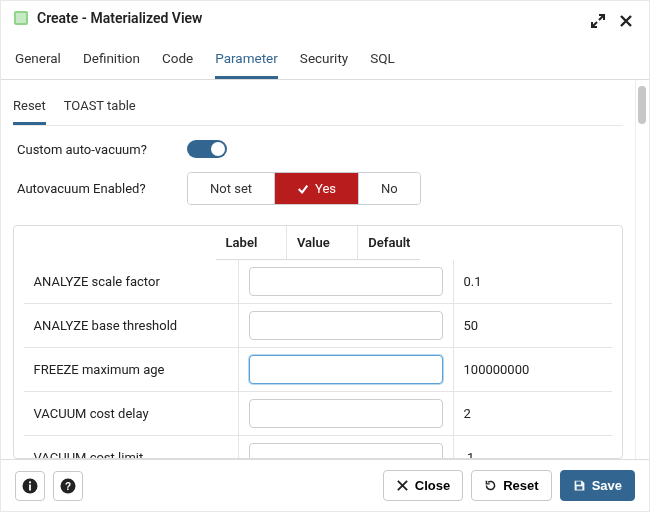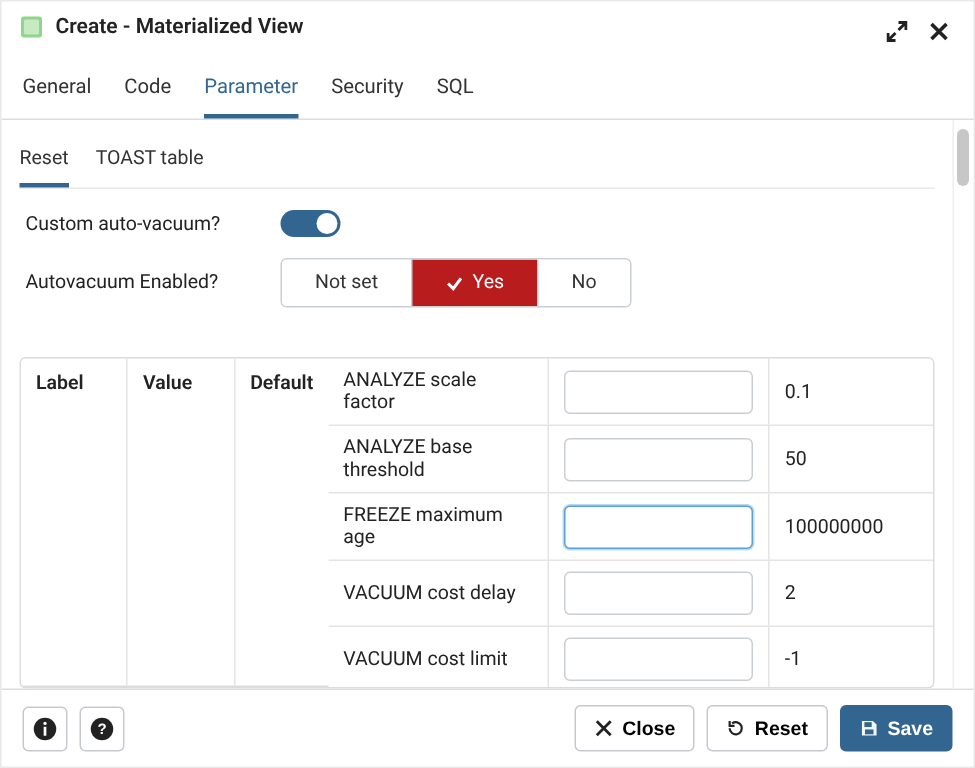--- a/index.html
+++ b/index.html
@@ -24,21 +24,21 @@
   .form-area { padding:14px 4px 0 4px; }
   .form-row { display:flex; align-items:center; margin-bottom:14px; }
   .form-row .lbl { width:170px; font-size:13px; padding-right:10px; }
   .toggle-track { width:40px; height:18px; border-radius:10px; background:#ccc; position:relative; }
   .toggle-track.on { background:#326690; }
   .seg { display:flex; border:1px solid #c9ced3; border-radius:4px; overflow:hidden; }
   .seg-btn { padding:8px 22px; font-size:13px; cursor:pointer; background:#fff; color:#333; display:flex; align-items:center; gap:6px; }
   .seg-btn + .seg-btn { border-left:1px solid #c9ced3; }
   .seg-btn.active { background:#b91c1c; color:#fff; }
   .seg-btn.active svg { stroke:#fff; }
-  .table-area { flex:1; overflow:hidden; border:1px solid #dcdcdc; border-radius:4px; display:flex; margin-top:19px; }
+  .table-area { flex:1; overflow:hidden; border:1px solid #dcdcdc; border-radius:4px; display:flex; flex-direction:column; margin-top:6px;align-items:center; }
   .thead, .trow { display:grid; grid-template-columns: 1.15fr 1.15fr 0.85fr; }
   .thead { border-bottom:1px solid #dcdcdc; }
   .th { padding:9px 10px; font-weight:600; font-size:13px; border-right:1px solid #e4e4e4; }
   .th:last-child { border-right:none; }
   .tbody { flex:1; overflow:hidden; }
   .trow { border-bottom:1px solid #e4e4e4; }
   .td { padding:7px 10px; font-size:13px; border-right:1px solid #e4e4e4; display:flex; align-items:center; min-height:42px; }
   .td:last-child { border-right:none; }
   .td input { width:100%; box-sizing:border-box; padding:6px 8px; border:1px solid #c9ced3; border-radius:4px; font-size:13px; }
   .td input.focused { border-color:#5aa1d8; box-shadow:0 0 0 1px rgba(80,160,220,.4); }
@@ -72,20 +72,21 @@
     </button>
     <button class="win-btn">
       <svg viewBox="0 0 14 14" stroke="#222" stroke-width="2.4">
           <path d="M2 2 L12 12 M12 2 L2 12"></path>
         </svg>
     </button>
   </div>
 
   <div class="tabs-main" id="main-tabs">
       <div class="tab">General</div>
+      <div class="tab">Definition</div>
       <div class="tab">Code</div>
       <div class="tab active">Parameter</div>
       <div class="tab">Security</div>
       <div class="tab">SQL</div>
     </div>
 
   <div class="content-wrap">
     <div class="content-inner">
 
       <div class="tabs-sub" id="sub-tabs">

